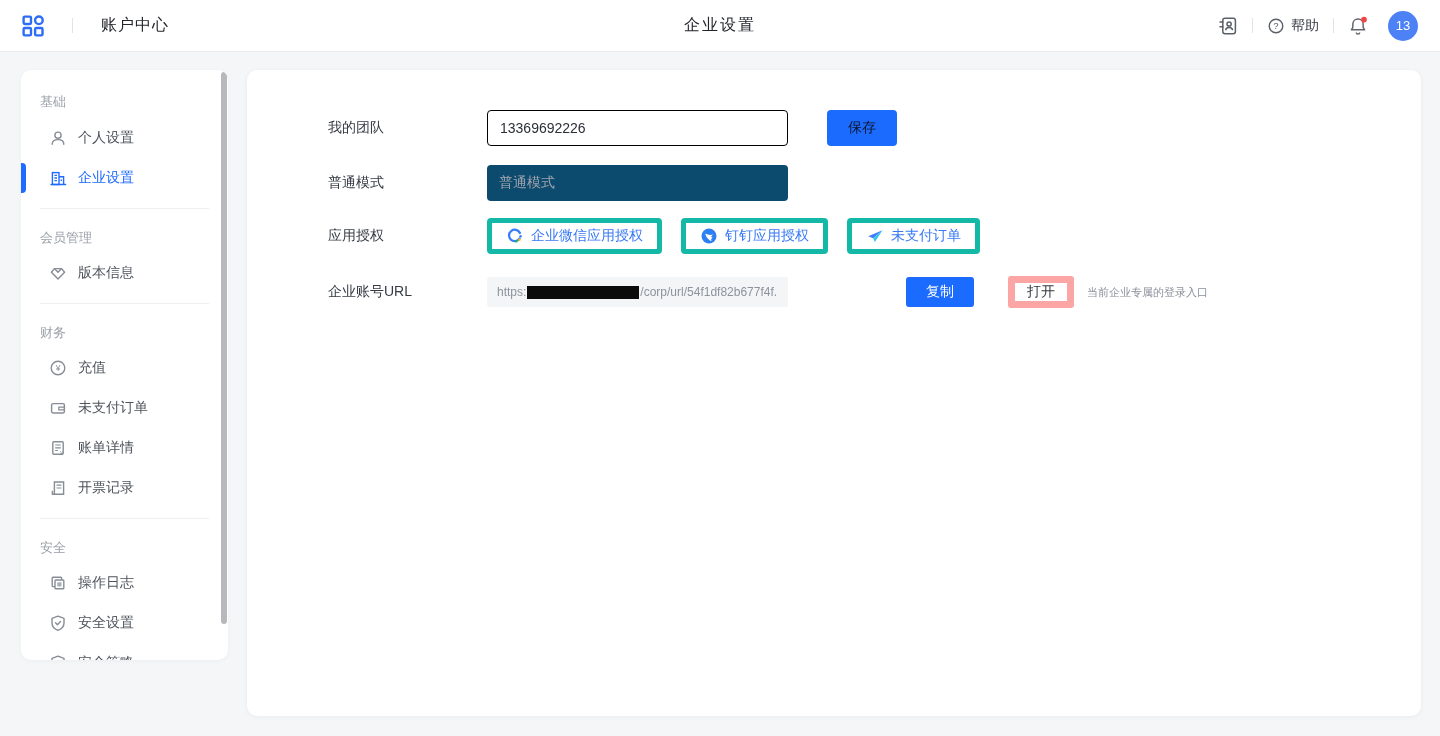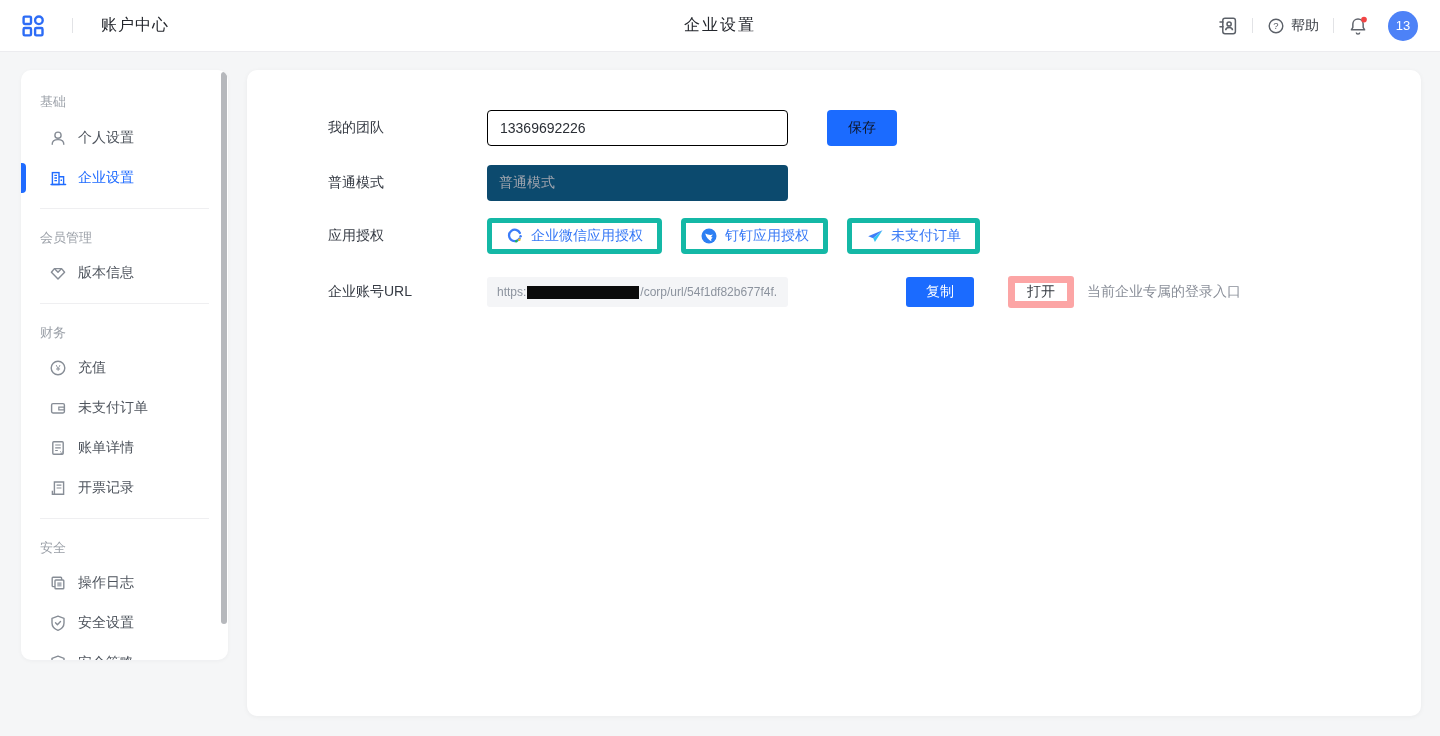--- a/index.html
+++ b/index.html
@@ -97,21 +97,21 @@
   .redact { display:inline-block; width:112px; height:13px; background:#0b0b0b; margin:0 1px; flex:0 0 auto; }
   .url-suffix { overflow:hidden; }
   .btn-copy {
     height:30px; width:68px; margin-left:118px; background:#1b6bff; color:#fff;
     border:none; border-radius:3px; font-size:14px; cursor:pointer; font-family:inherit;
   }
   .btn-open {
     height:32px; width:66px; margin-left:34px; background:#fff; color:#33383f;
     border:7px solid #fca5a5; border-radius:3px; font-size:14px; cursor:pointer; font-family:inherit;
   }
-  .url-hint { margin-left:13px; font-size:14px; color:#8a8f99; }
+  .url-hint { margin-left:13px; font-size:11px; color:#8a8f99; }
   svg { display:block; }
 </style>
 </head>
 <body>
 
 <div class="header">
   <div class="hleft">
     <span>
       <svg width="22" height="22" viewBox="0 0 22 22" fill="none" stroke="#2c6cf6" stroke-width="2.4">
         <rect x="1.6" y="1.6" width="7.4" height="7.4" rx="1.2"></rect>

